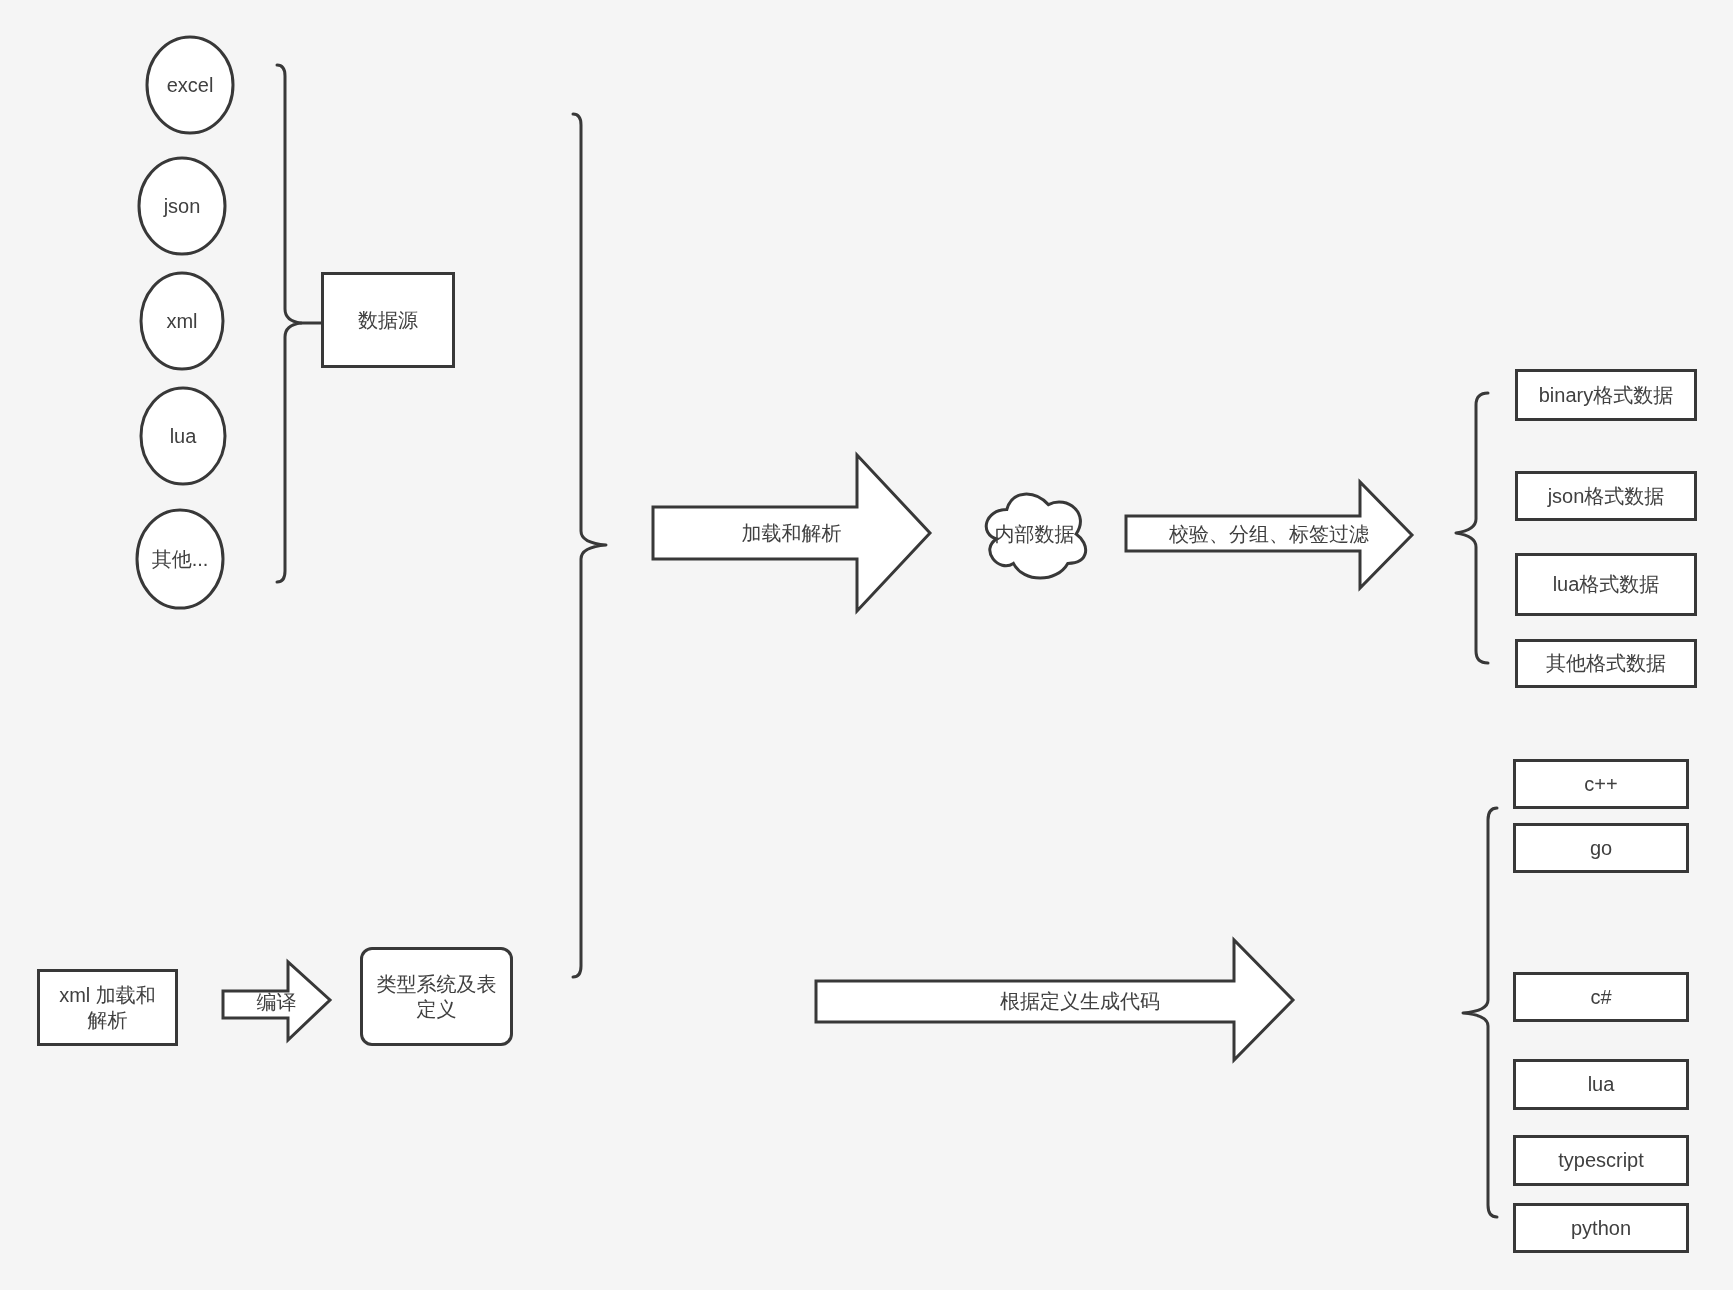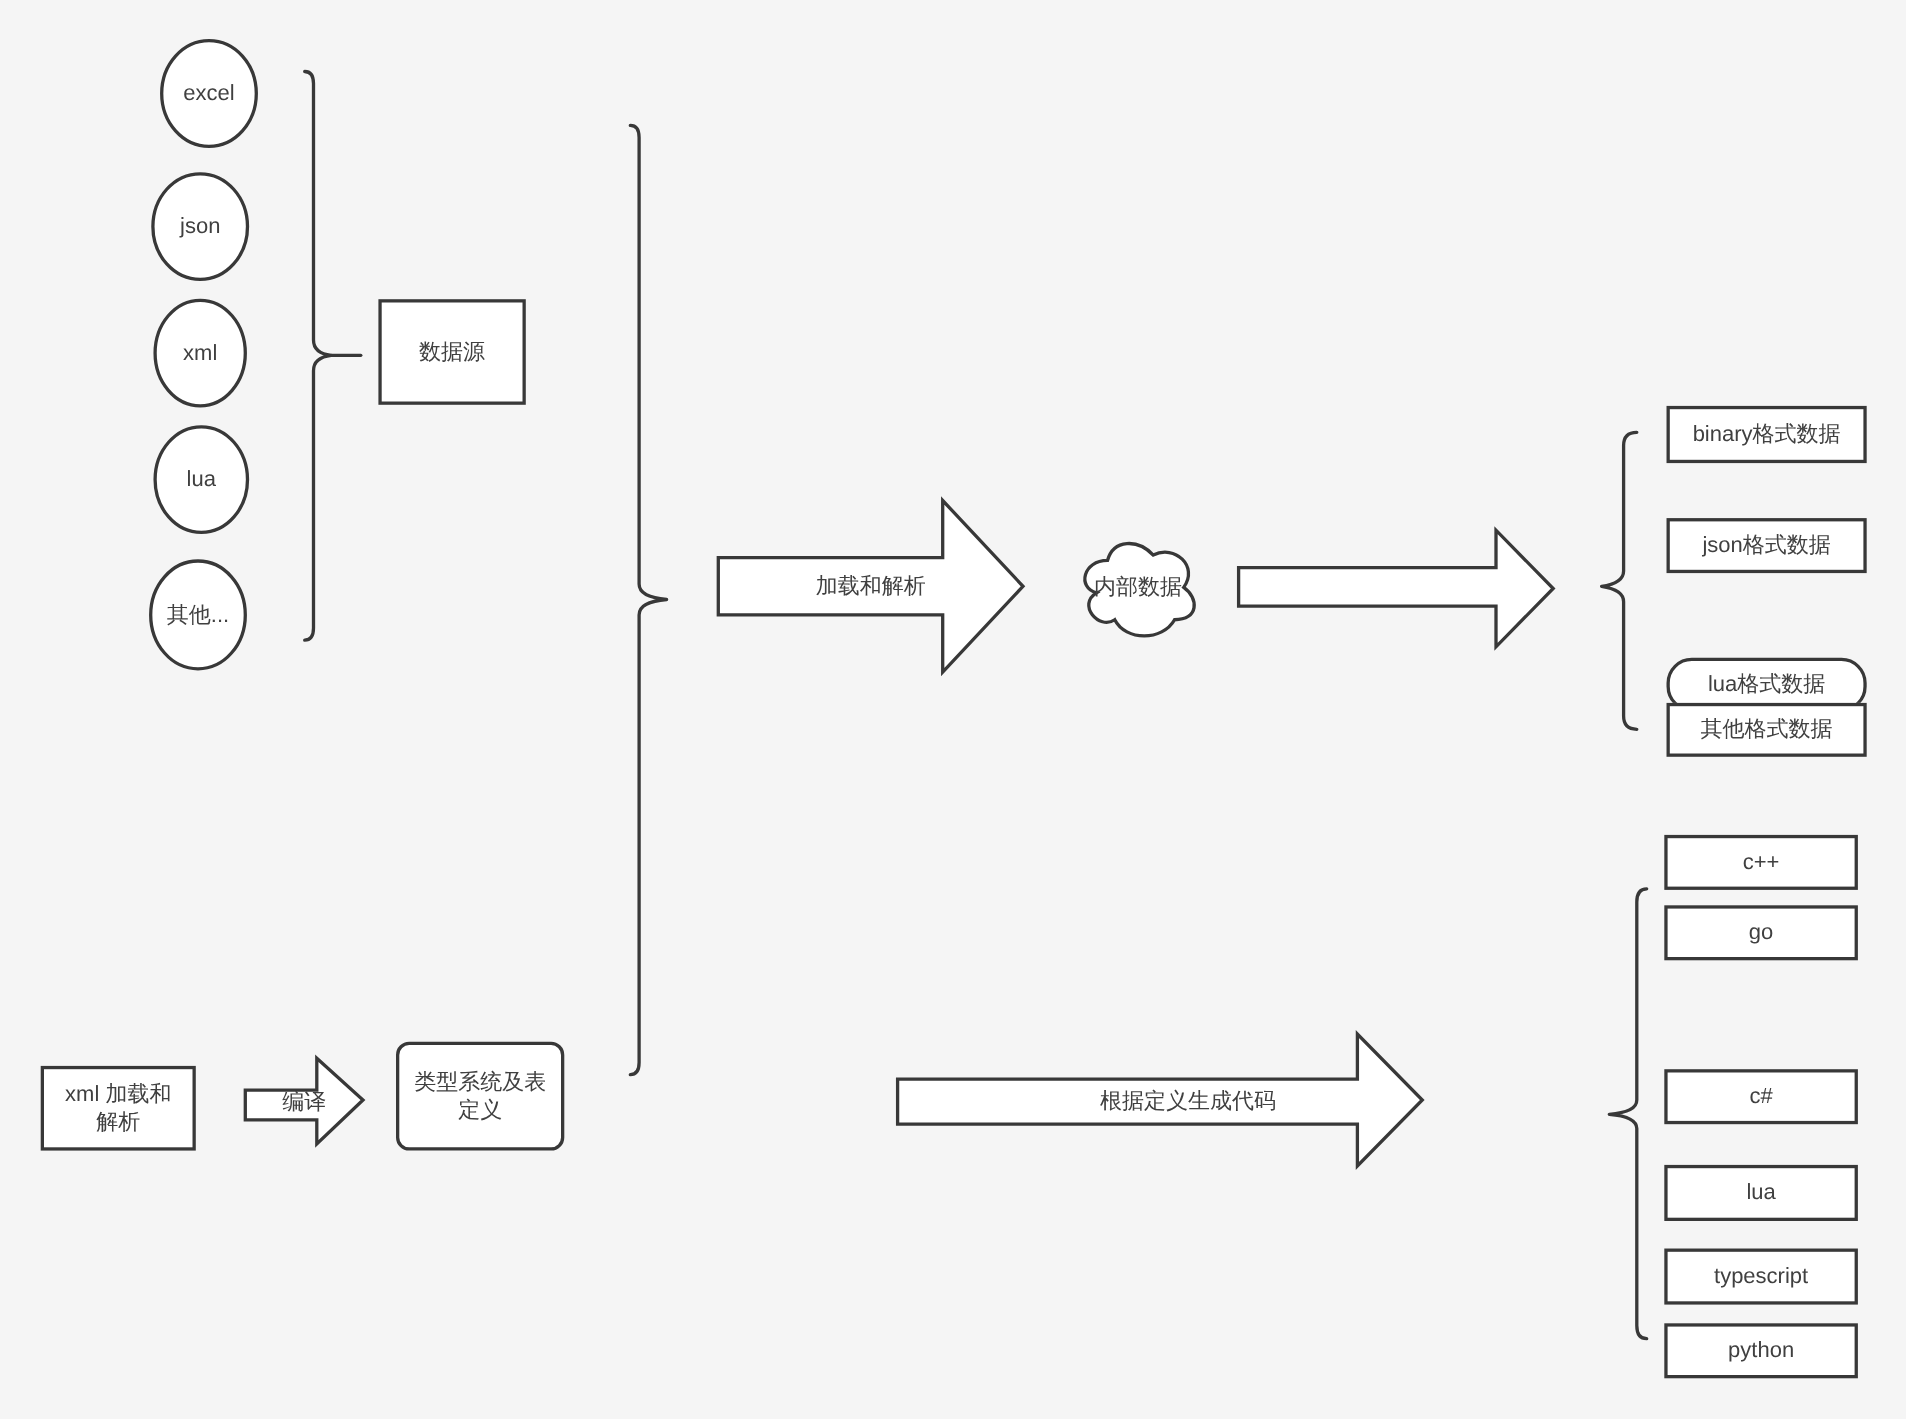--- a/index.html
+++ b/index.html
@@ -94,34 +94,35 @@
       <path d="M 1497 808 Q 1488 808 1488 820 L 1488 1000 Q 1488 1011 1463 1013 Q 1488 1015 1488 1026 L 1488 1205 Q 1488 1217 1497 1217"></path>
     </g>
   </svg>
 
   <div class="lbl" style="left:147px; top:37px;  width:86px; height:96px;">excel</div>
   <div class="lbl" style="left:139px; top:158px; width:86px; height:96px;">json</div>
   <div class="lbl" style="left:141px; top:273px; width:82px; height:96px;">xml</div>
   <div class="lbl" style="left:141px; top:388px; width:84px; height:96px;">lua</div>
   <div class="lbl" style="left:137px; top:510px; width:86px; height:98px;">其他...</div>
 
-  <div class="box" style="left:344px; top:272px; width:134px; height:96px;">
+  <div class="box" style="left:321px; top:272px; width:134px; height:96px;">
     <span>数据源</span>
   </div>
 
   <div class="lbl" style="left:653px; top:507px; width:277px; height:52px;">加载和解析</div>
   <div class="lbl" style="left:979px; top:485px; width:111px; height:98px;">内部数据</div>
+  <div class="lbl" style="left:1126px; top:501px; width:286px; height:67px;">校验、分组、标签过滤</div>
 
   <div class="box" style="left:1515px; top:369px; width:182px; height:52px;">
     <span>binary格式数据</span>
   </div>
   <div class="box" style="left:1515px; top:471px; width:182px; height:50px;">
     <span>json格式数据</span>
   </div>
-  <div class="box" style="left:1515px; top:598px; width:182px; height:49px;border-radius:23px;">
+  <div class="box" style="left:1515px; top:553px; width:182px; height:63px;">
     <span>lua格式数据</span>
   </div>
   <div class="box" style="left:1515px; top:639px; width:182px; height:49px;">
     <span>其他格式数据</span>
   </div>
 
   <div class="box" style="left:37px; top:969px; width:141px; height:77px;">
     <span class="wrap inner-105">xml 加载和解析</span>
   </div>
   <div class="lbl" style="left:223px; top:985px; width:107px; height:34px;">编译</div>

